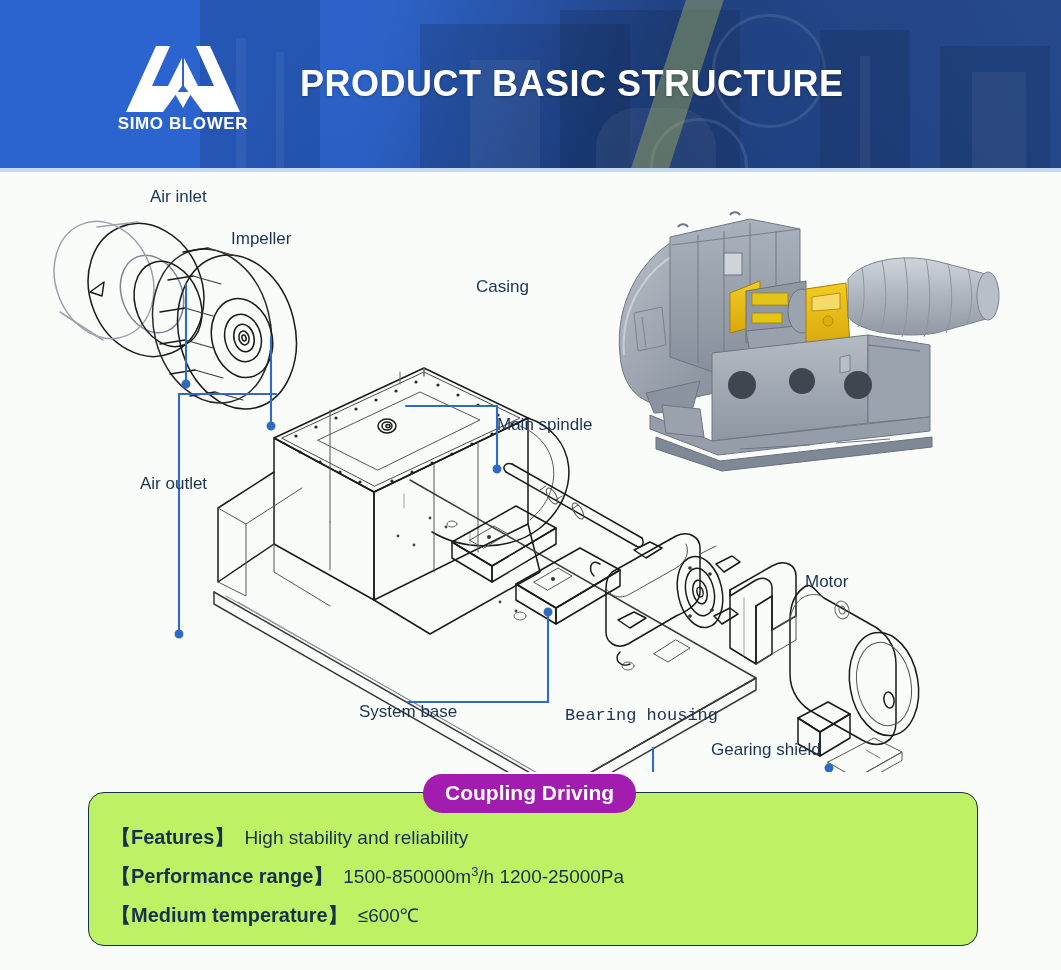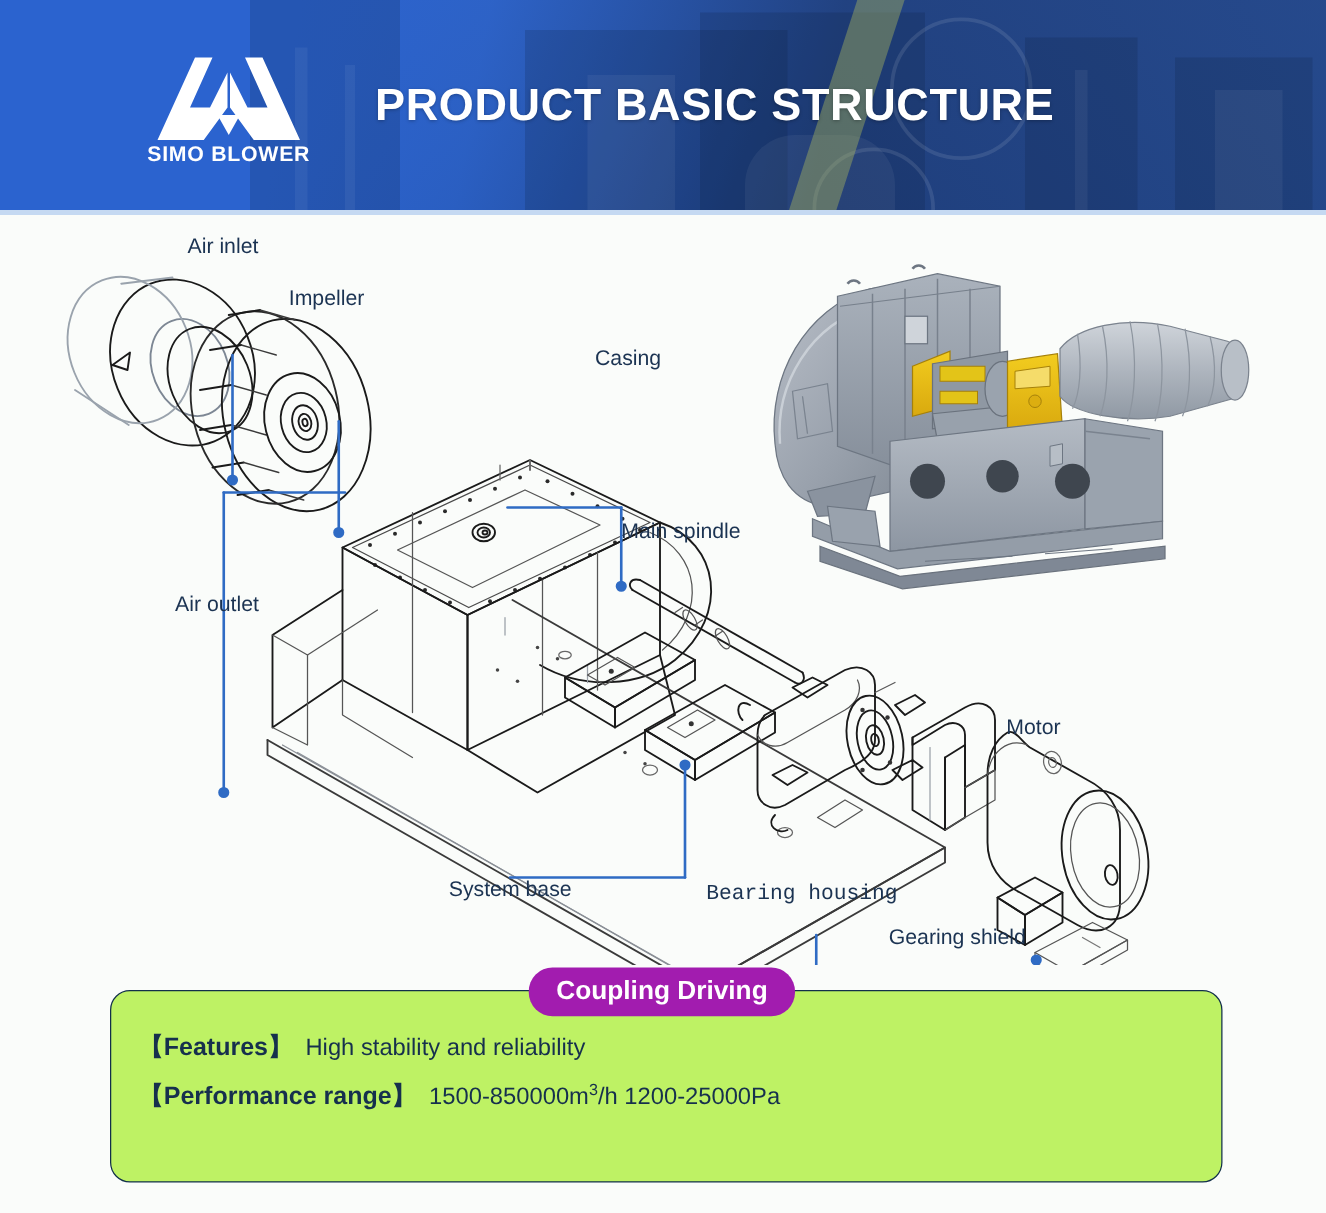--- a/index.html
+++ b/index.html
@@ -441,14 +441,17 @@
   </svg>
 </div>
 
 <div class="spec-card">
   <div class="spec-row r1">
     <span class="k">【Features】</span><span class="v">High stability and reliability</span>
   </div>
   <div class="spec-row r2">
     <span class="k">【Performance range】</span><span class="v"><span>1500-850000m</span><sup>3</sup><span>/h  1200-25000Pa</span></span>
   </div>
+  <div class="spec-row r3">
+    <span class="k">【Medium temperature】</span><span class="v">≤600℃</span>
+  </div>
 </div>
 <div class="badge">Coupling Driving</div>
 
 </body></html>

